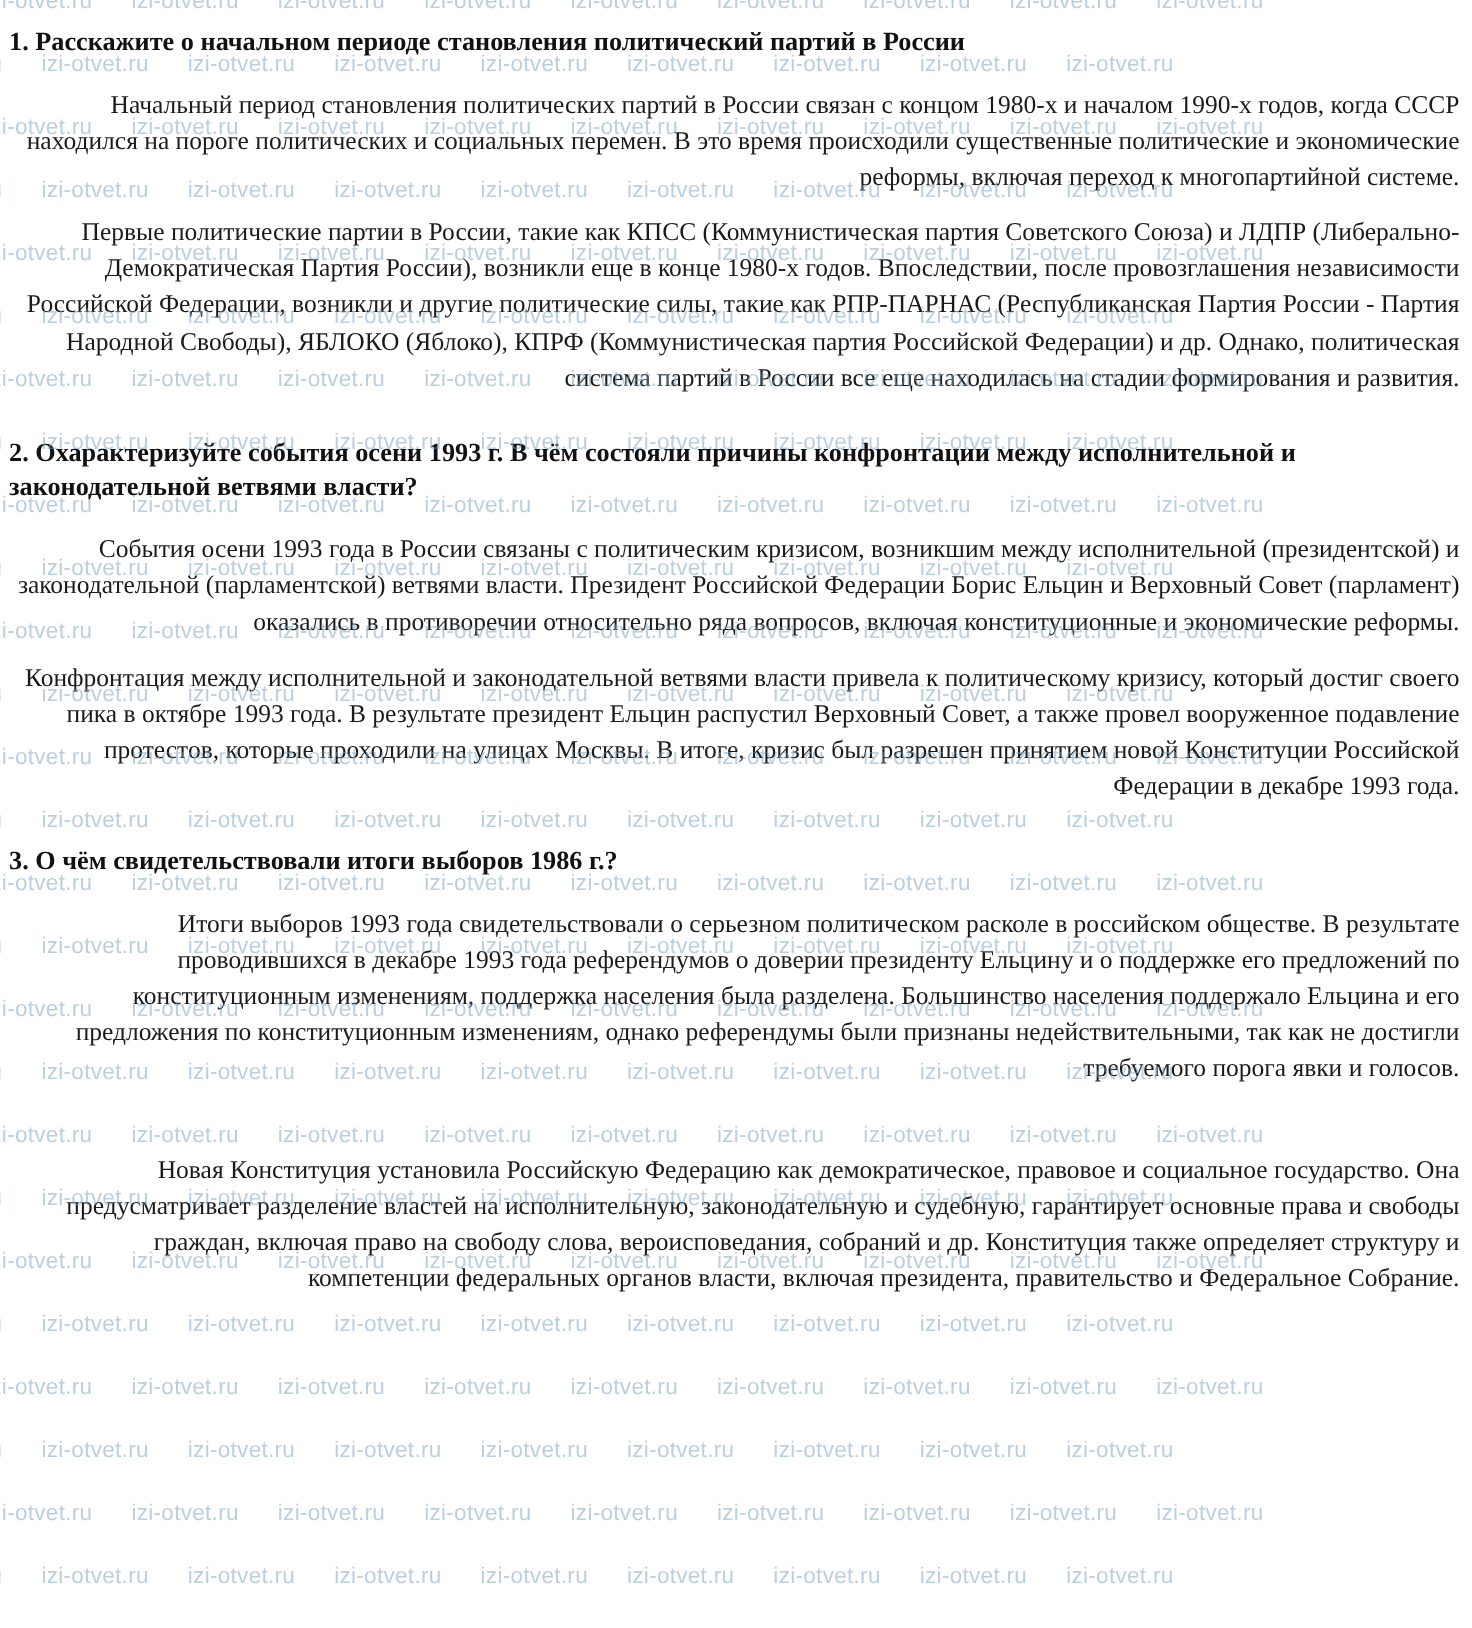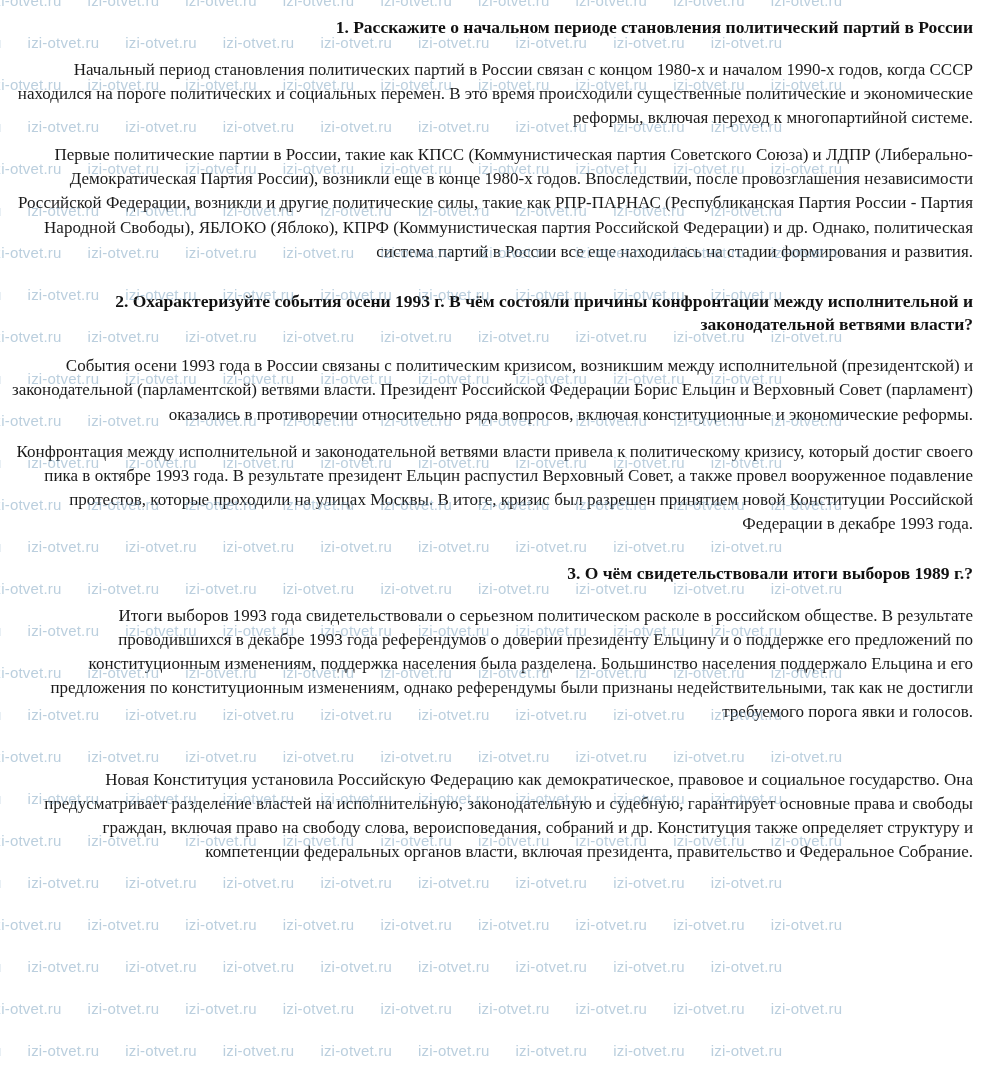--- a/index.html
+++ b/index.html
@@ -48,21 +48,20 @@
     font-family: "Liberation Serif", serif;
     font-size: 17.5px;
     font-weight: bold;
     line-height: 1.30;
     margin: 0;
     padding: 0;
     color: #111;
   }
   .q-block {
     margin: 0 0 2px 0;
-    text-align: right;
   }
   p.para {
     font-family: "Liberation Serif", serif;
     font-size: 17px;
     line-height: 1.42;
     margin: 0;
     padding: 0;
     color: #1a1a1a;
     text-align: right;
   }
@@ -121,21 +120,21 @@
     <h2 class="q">2. Охарактеризуйте события осени 1993 г. В чём состояли причины конфронтации между исполнительной и законодательной ветвями власти?</h2>
   </div>
   <div class="gap-after-q"></div>
   <p class="para">События осени 1993 года в России связаны с политическим кризисом, возникшим между исполнительной (президентской) и законодательной (парламентской) ветвями власти. Президент Российской Федерации Борис Ельцин и Верховный Совет (парламент) оказались в противоречии относительно ряда вопросов, включая конституционные и экономические реформы.</p>
   <div class="gap-para"></div>
   <p class="para">Конфронтация между исполнительной и законодательной ветвями власти привела к политическому кризису, который достиг своего пика в октябре 1993 года. В результате президент Ельцин распустил Верховный Совет, а также провел вооруженное подавление протестов, которые проходили на улицах Москвы. В итоге, кризис был разрешен принятием новой Конституции Российской Федерации в декабре 1993 года.</p>
 
   <div class="gap-section"></div>
 
   <div class="q-block">
-    <h2 class="q">3. О чём свидетельствовали итоги выборов 1989 г.?</h2>
+    <h2 class="q">3. О чём свидетельствовали итоги выборов 1986 г.?</h2>
   </div>
   <div class="gap-after-q"></div>
   <p class="para">Итоги выборов 1993 года свидетельствовали о серьезном политическом расколе в российском обществе. В результате проводившихся в декабре 1993 года референдумов о доверии президенту Ельцину и о поддержке его предложений по конституционным изменениям, поддержка населения была разделена. Большинство населения поддержало Ельцина и его предложения по конституционным изменениям, однако референдумы были признаны недействительными, так как не достигли требуемого порога явки и голосов.</p>
 
   <div class="gap-section"></div>
 
   <div class="gap-after-q"></div>
   <p class="para">Новая Конституция установила Российскую Федерацию как демократическое, правовое и социальное государство. Она предусматривает разделение властей на исполнительную, законодательную и судебную, гарантирует основные права и свободы граждан, включая право на свободу слова, вероисповедания, собраний и др. Конституция также определяет структуру и компетенции федеральных органов власти, включая президента, правительство и Федеральное Собрание.</p>
 
 </div>

